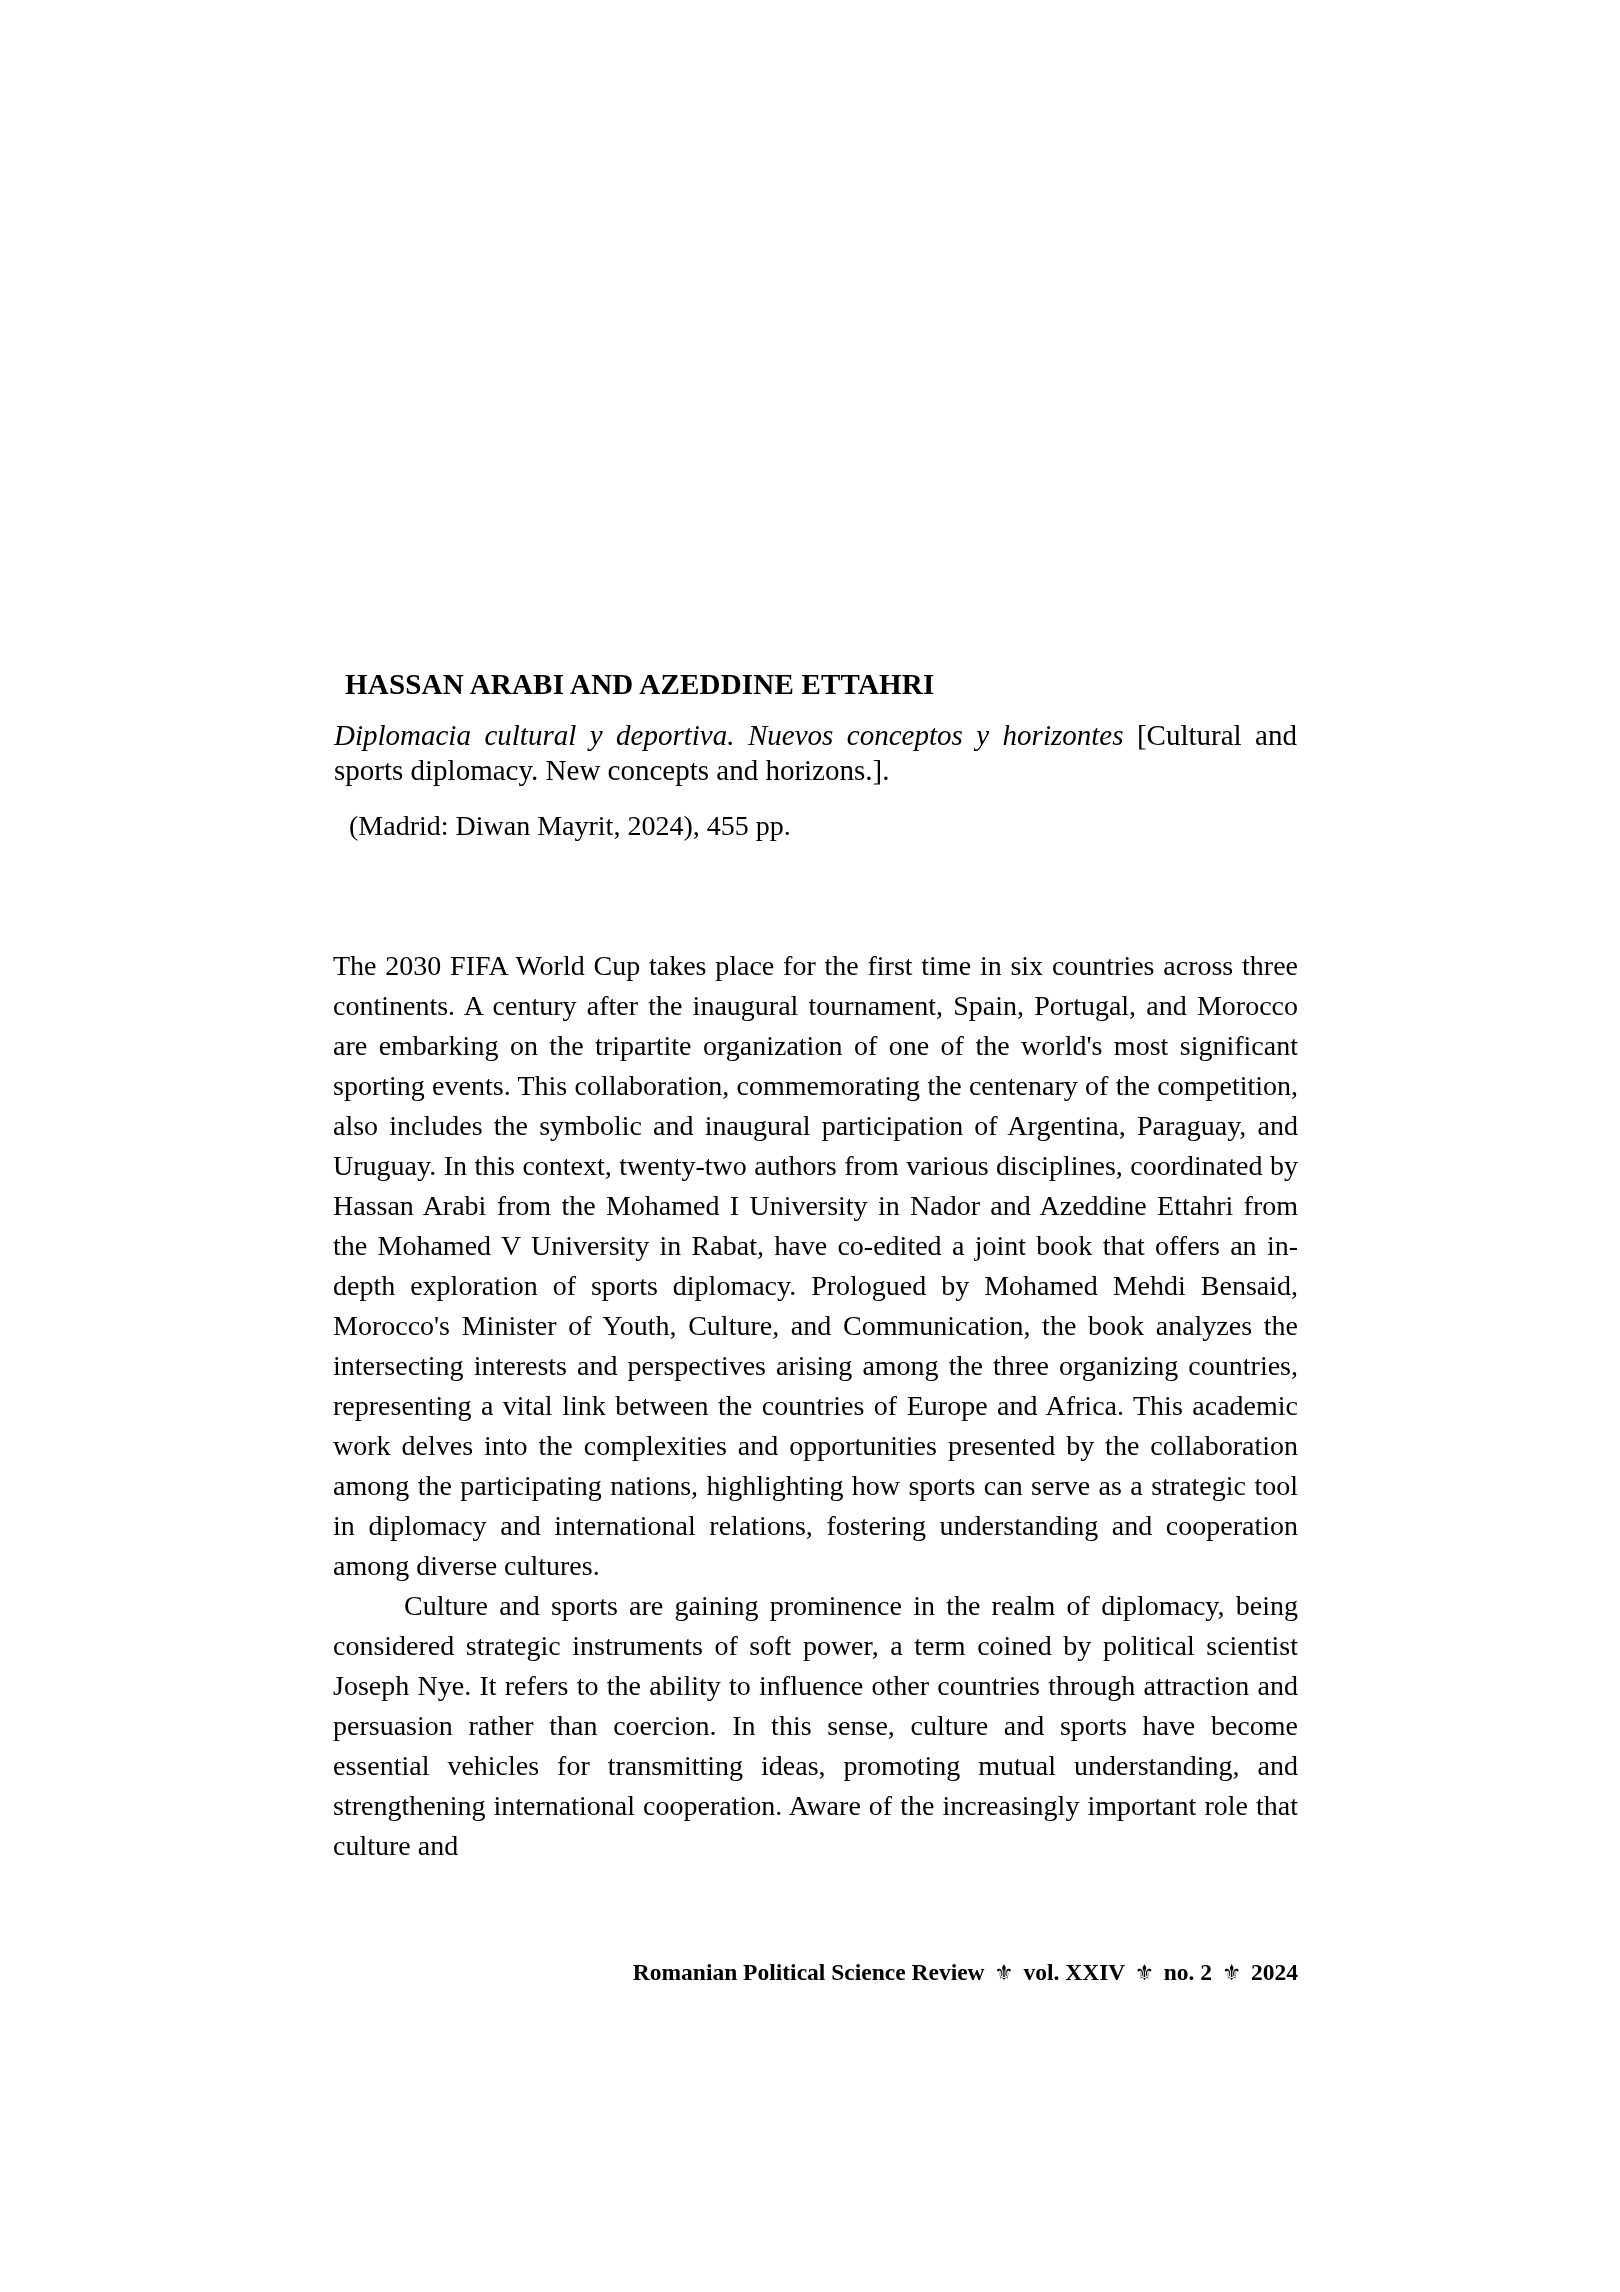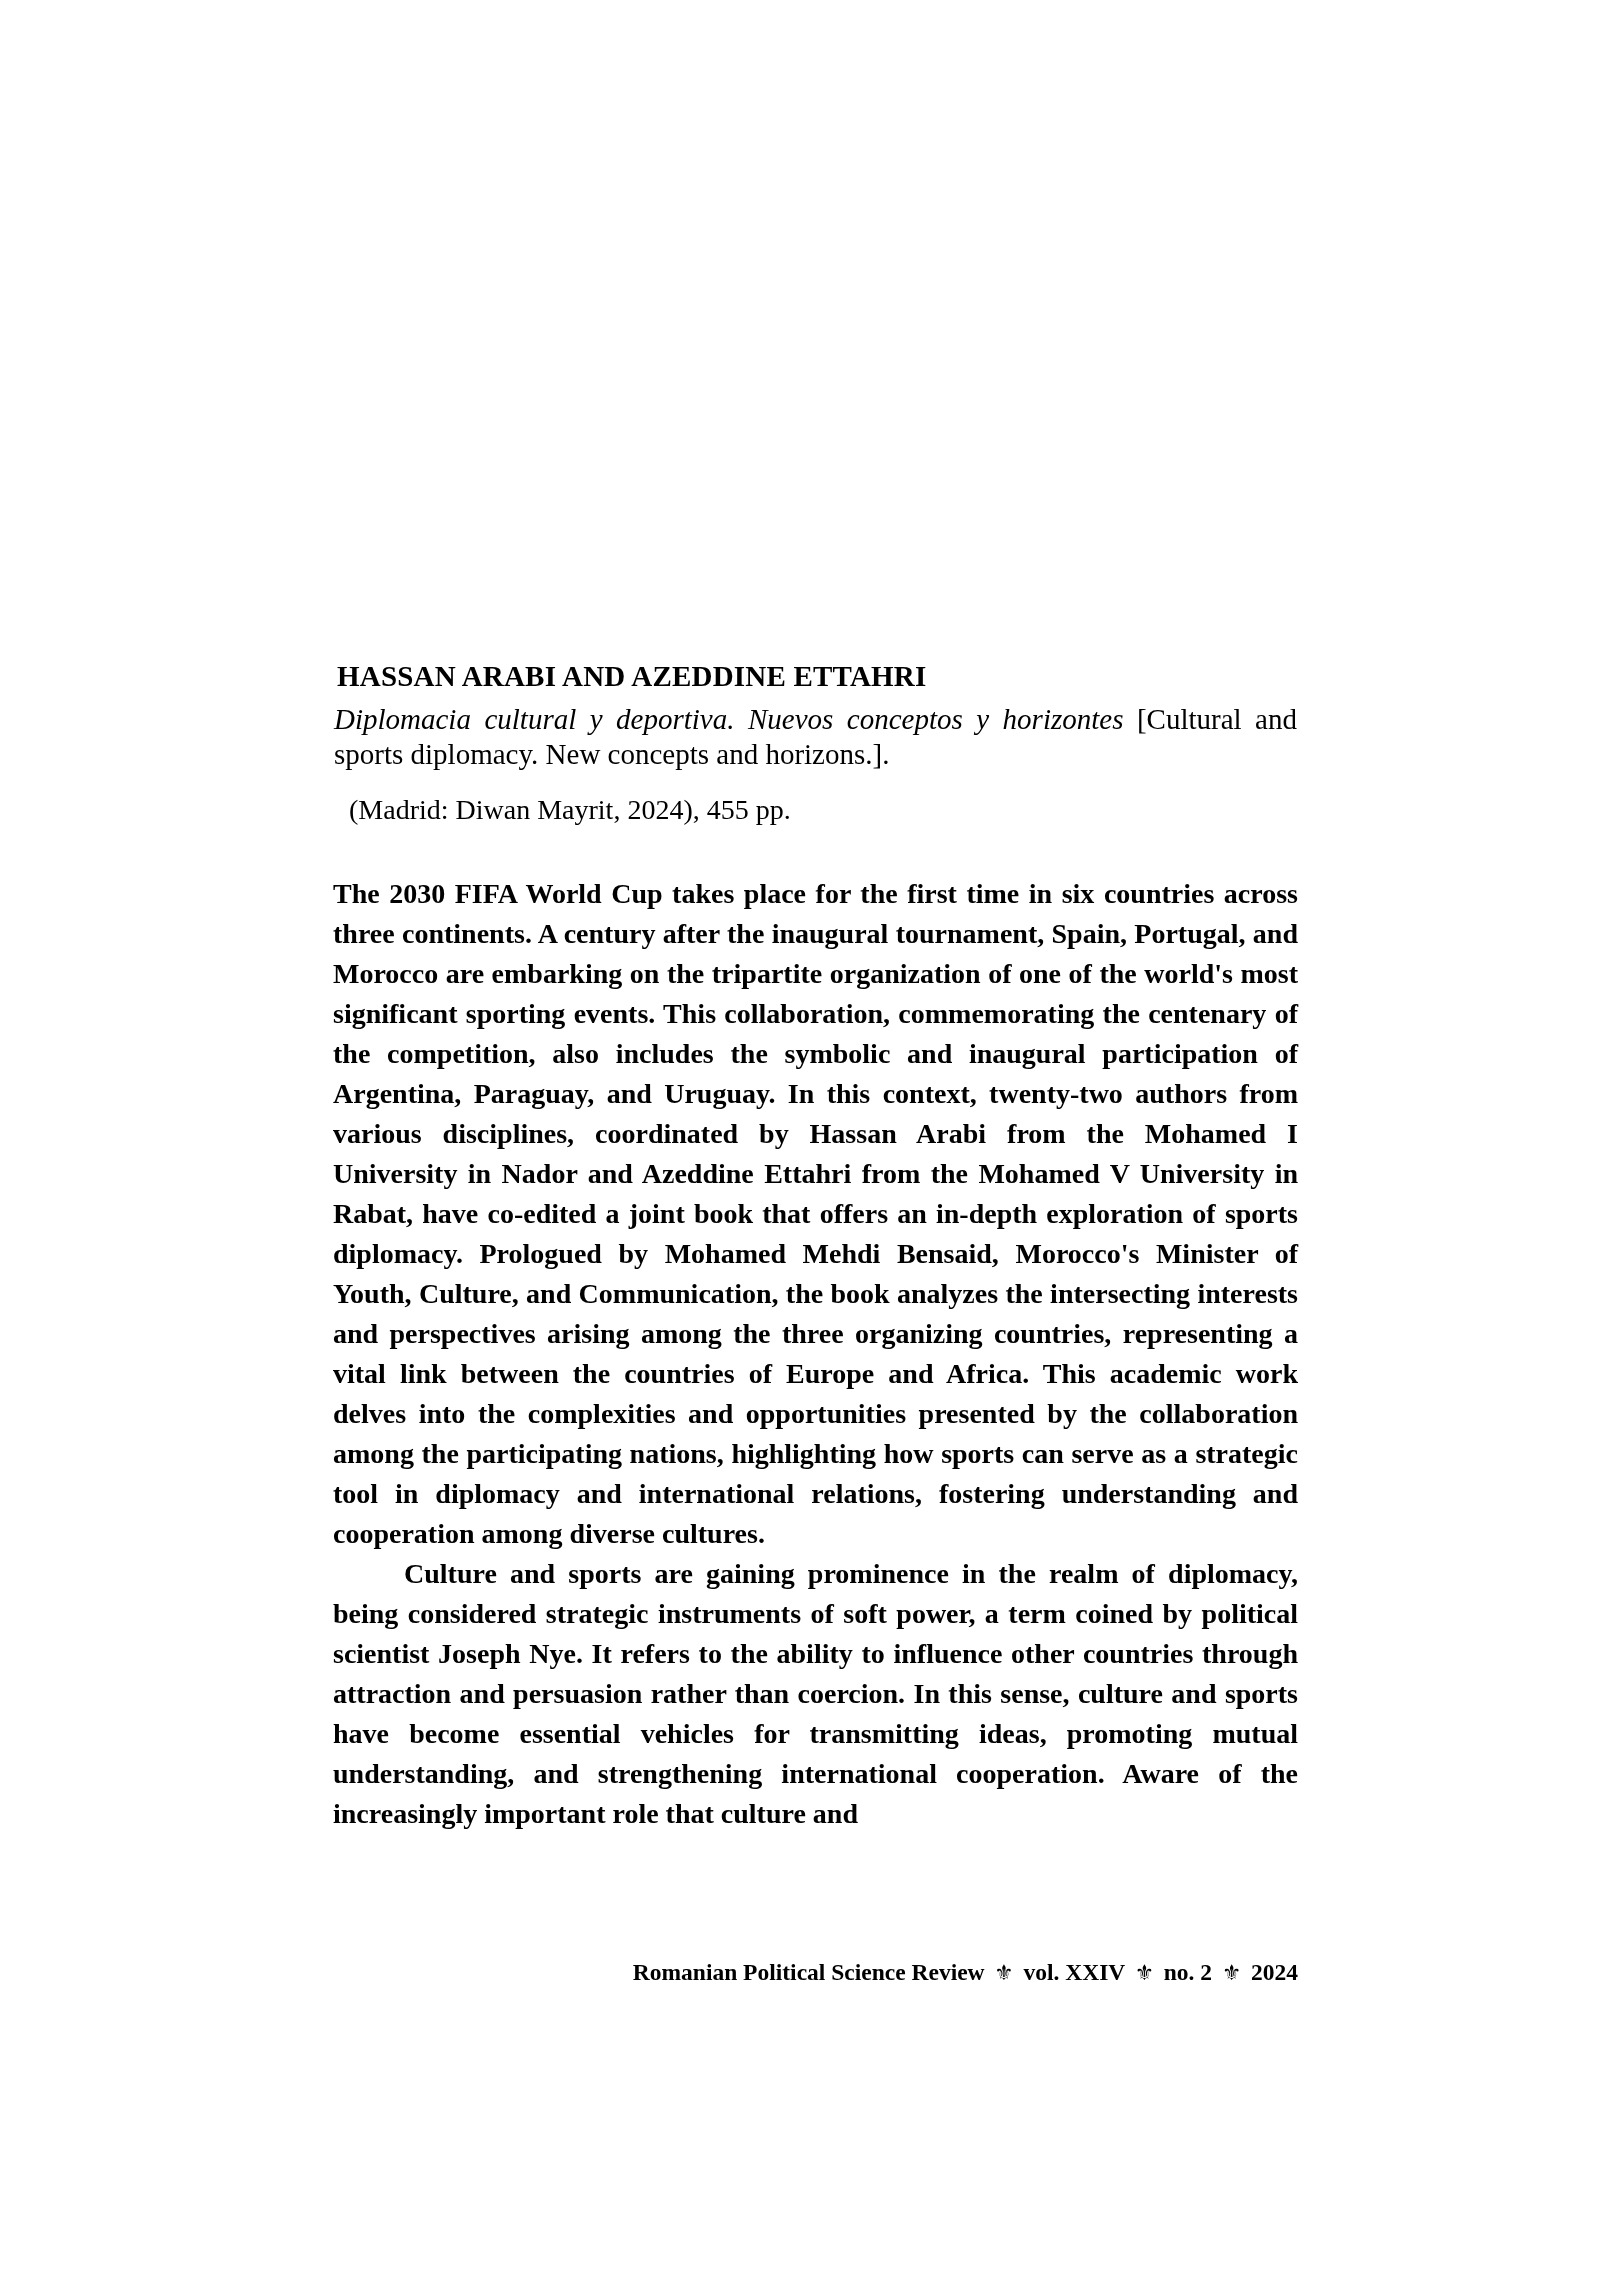--- a/index.html
+++ b/index.html
@@ -16,21 +16,21 @@
     font-family: "Liberation Serif", "DejaVu Serif", serif;
     overflow: hidden;
   }
   .text-block {
     position: absolute;
     left: 333px;
     top: 651px;
     width: 965px;
   }
   .authors {
-    margin: 4px;
+    margin: 12px;
     font-weight: bold;
     font-size: 29px;
     line-height: 43px;
     letter-spacing: 0.2px;
   }
   .book-title {
     margin: 1px;
     font-weight: normal;
     font-size: 29px;
     line-height: 35px;
@@ -39,22 +39,21 @@
   .title-es {
     font-style: italic;
   }
   .pub-info {
     margin: 16px;
     font-weight: normal;
     font-size: 28px;
     line-height: 43px;
   }
   .body-text {
-    margin-top: 43px;
-    font-weight: bold;
+    margin-top: 99px;
   }
   .body-para {
     margin: 0;
     font-size: 28px;
     line-height: 40px;
     text-align: justify;
     hyphens: none;
   }
   .body-para.indented {
     text-indent: 71px;

